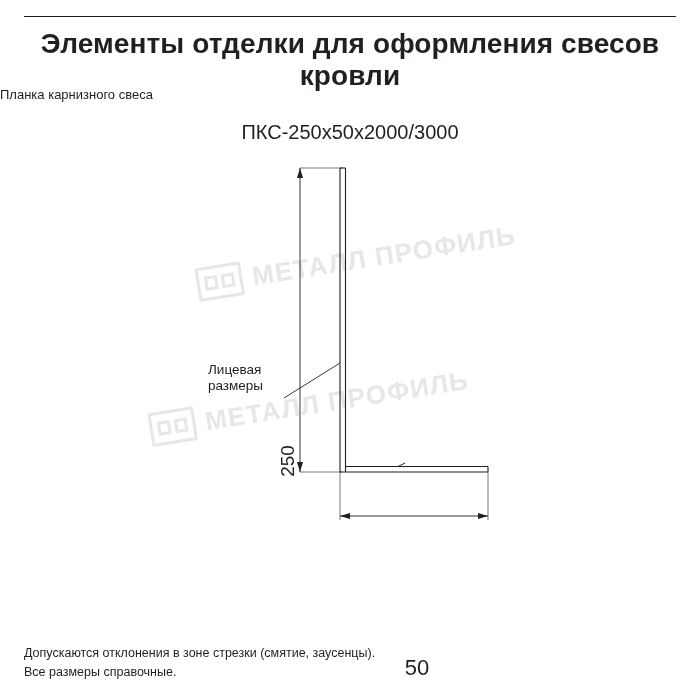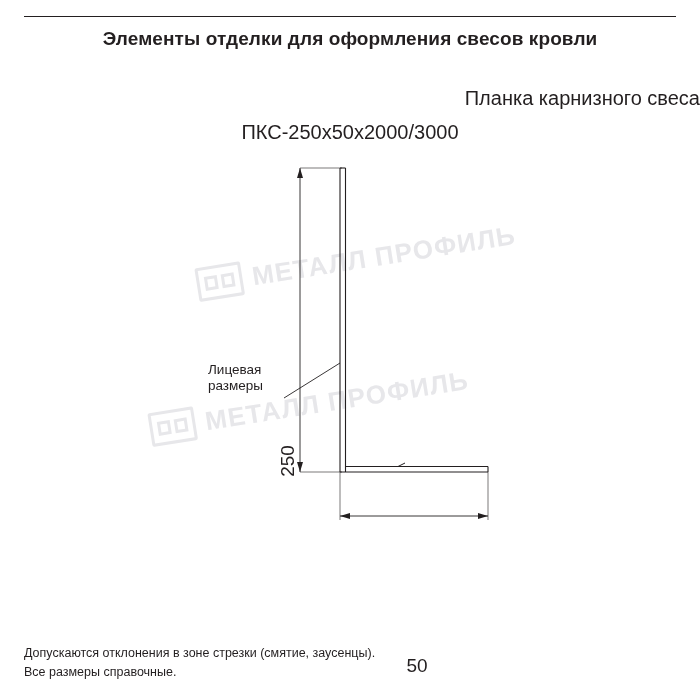--- a/index.html
+++ b/index.html
@@ -29,31 +29,31 @@
     height: 1px;
     background: #231f20;
   }
   
   .main-title {
     position: absolute;
     left: 0;
     top: 28px;
     width: 700px;
     text-align: center;
-    font-size: 19px;
+    font-size: 28px;
     font-weight: bold;
     letter-spacing: .1px;
   }
   .sub-title-1 {
     position: absolute;
     left: 0;
     top: 87px;
     width: 700px;
-    text-align: right;
-    font-size: 20px;
+    text-align: left;
+    font-size: 13px;
   }
   .sub-title-2 {
     position: absolute;
     left: 0;
     top: 121px;
     width: 700px;
     text-align: center;
     font-size: 20px;
   }
   
@@ -125,21 +125,21 @@
     font-size: 19px;
     transform: rotate(-90deg);
     transform-origin: center center;
   }
   .dim-50 {
     position: absolute;
     left: 377px;
     top: 505px;
     width: 80px;
     text-align: center;
-    font-size: 19px;
+    font-size: 22px;
   }
   
   .footer {
     position: absolute;
     left: 24px;
     bottom: 18px;
     font-size: 12.5px;
     line-height: 19px;
   }
 </style>

